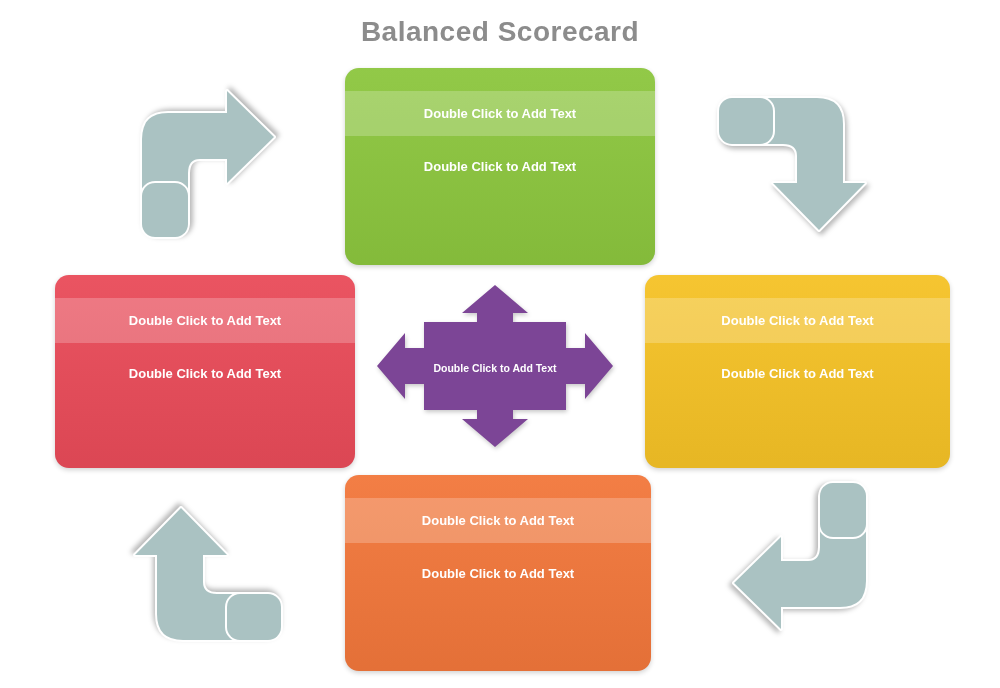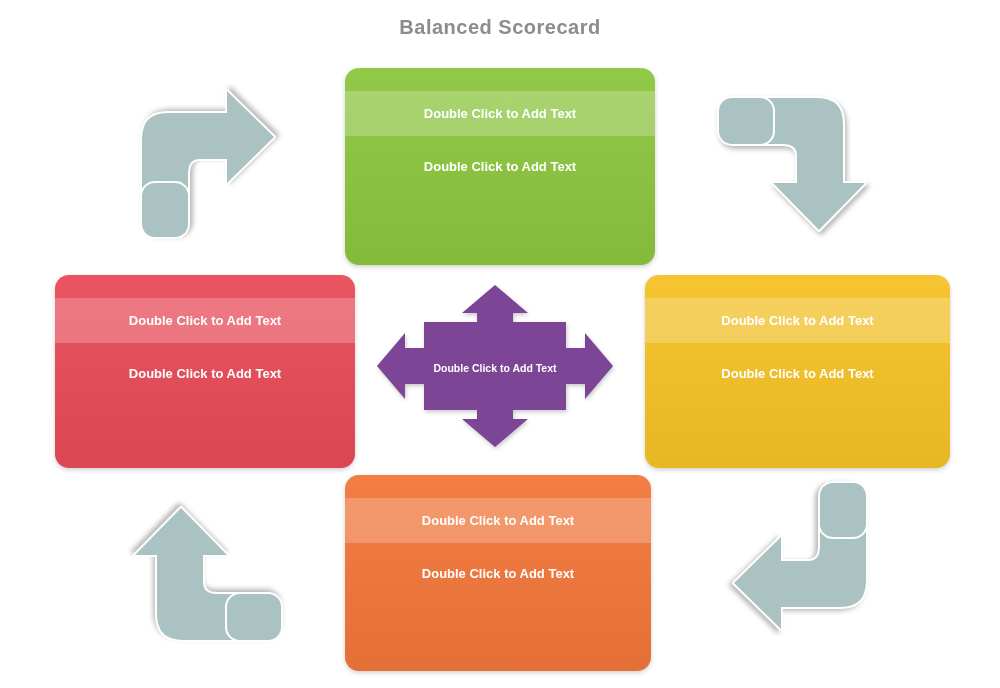--- a/index.html
+++ b/index.html
@@ -2,21 +2,21 @@
 <html><head>
 <meta charset="utf-8">
 <style>
   html,body { margin:0; padding:0; background:#fff; }
   .canvas {
     position:relative; width:1000px; height:688px; background:#ffffff;
     font-family:"Liberation Sans", sans-serif; overflow:hidden;
   }
   .title {
     position:absolute; top:16px; left:0; width:100%; margin:0;
-    text-align:center; font-size:20px; font-weight:bold; letter-spacing:0.5px;
+    text-align:center; font-size:28px; font-weight:bold; letter-spacing:0.5px;
   }
   
   .node {
     position:absolute; border-radius:14px; overflow:hidden;
     background-image:linear-gradient(rgba(255,255,255,0.05), rgba(0,0,0,0.06));
     box-shadow:0 2px 5px rgba(0,0,0,0.18);
   }
   .node-top    { left:345px; top:68px;  width:310px; height:197px; }
   .node-right  { left:645px; top:275px; width:305px; height:193px; }
   .node-left   { left:55px;  top:275px; width:300px; height:193px; }

